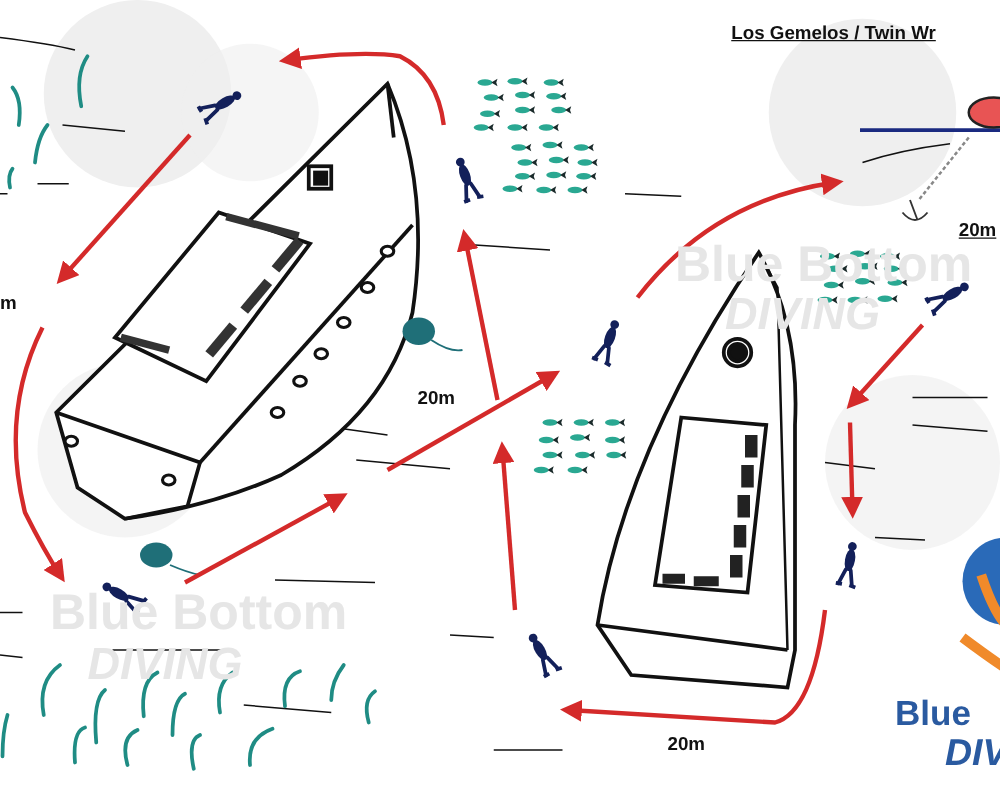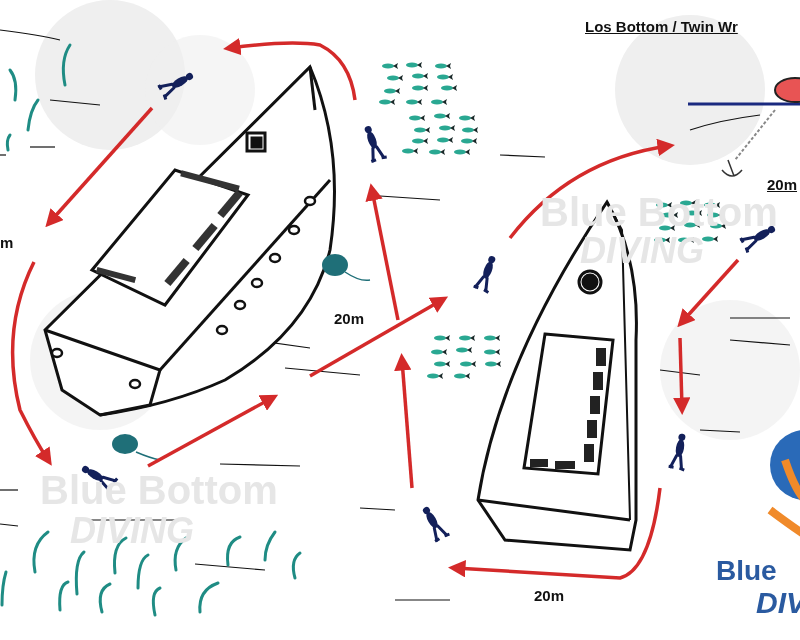--- a/index.html
+++ b/index.html
@@ -219,21 +219,21 @@
     <path d="M660,488 Q650,570 620,578 L455,568"></path>
     <path d="M412,488 L402,360"></path>
   </g>
 </svg>
 
 <div class="wm" style="left:40px;top:468px;font-size:40px;">Blue Bottom</div>
 <div class="wm" style="left:70px;top:510px;font-size:36px;font-style:italic;">DIVING</div>
 <div class="wm" style="left:540px;top:190px;font-size:40px;">Blue Bottom</div>
 <div class="wm" style="left:580px;top:230px;font-size:36px;font-style:italic;">DIVING</div>
 
-<div class="label title">Los Bottom / Twin Wr</div>
+<div class="label title">Los Gemelos / Twin Wr</div>
 <div class="label depth depth-18">20m</div>
 <div class="label depth depth-20a">20m</div>
 <div class="label depth depth-20b">20m</div>
 <div class="label depth depth-left">m</div>
 
 <div>
   <svg style="position:absolute;left:765px;top:415px;" width="40" height="130">
     <circle cx="40" cy="50" r="35" fill="#2a6ab8"></circle>
     <path d="M20,45 Q30,75 40,85" stroke="#f08a2a" stroke-width="8" fill="none"></path>
     <path d="M5,95 Q25,110 40,120" stroke="#f08a2a" stroke-width="8" fill="none"></path>

